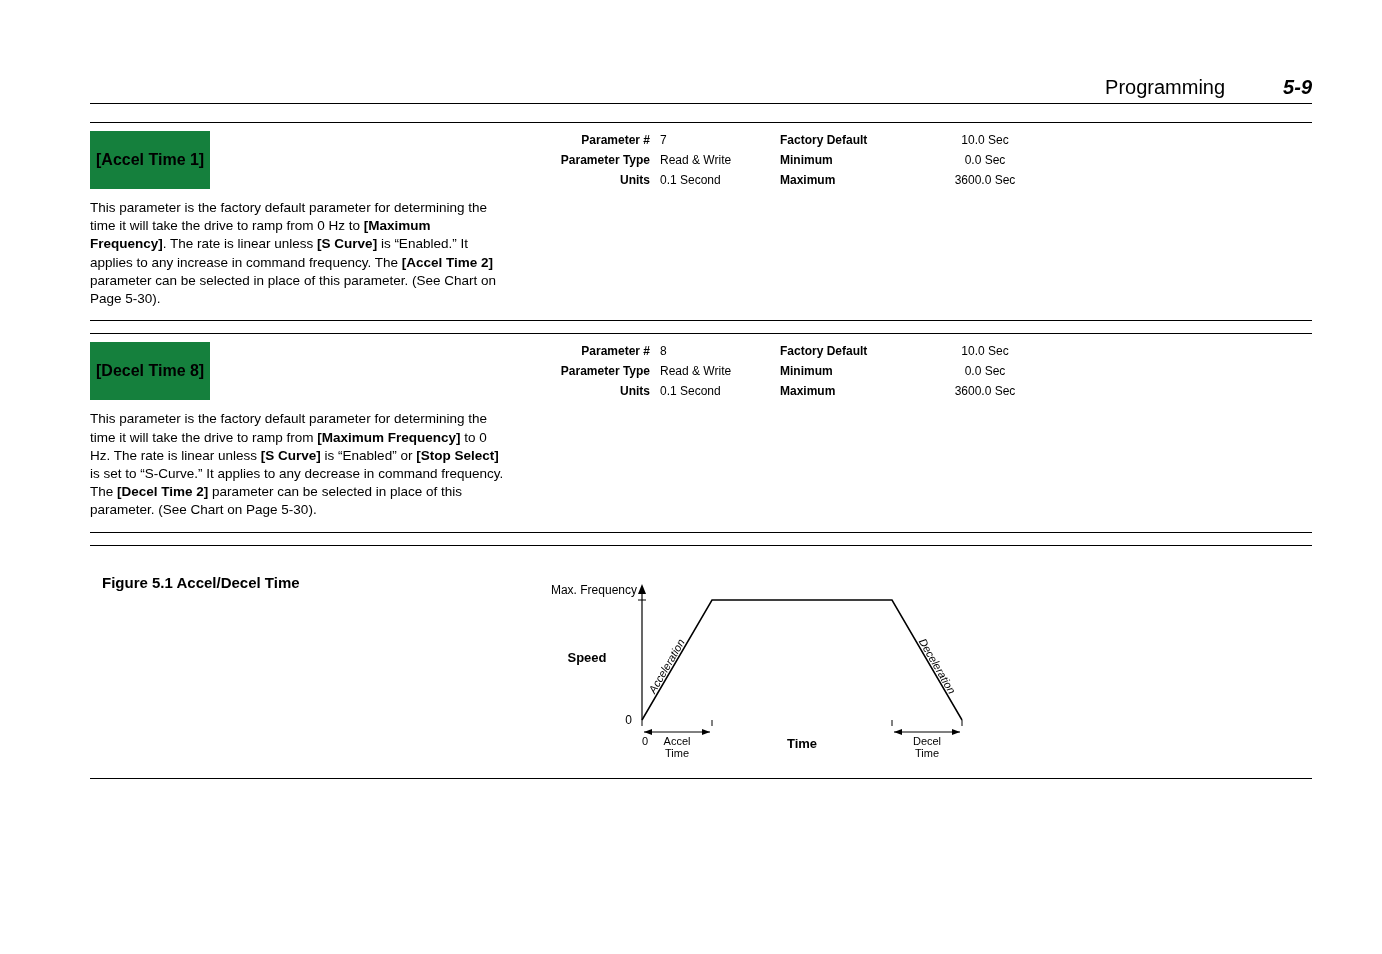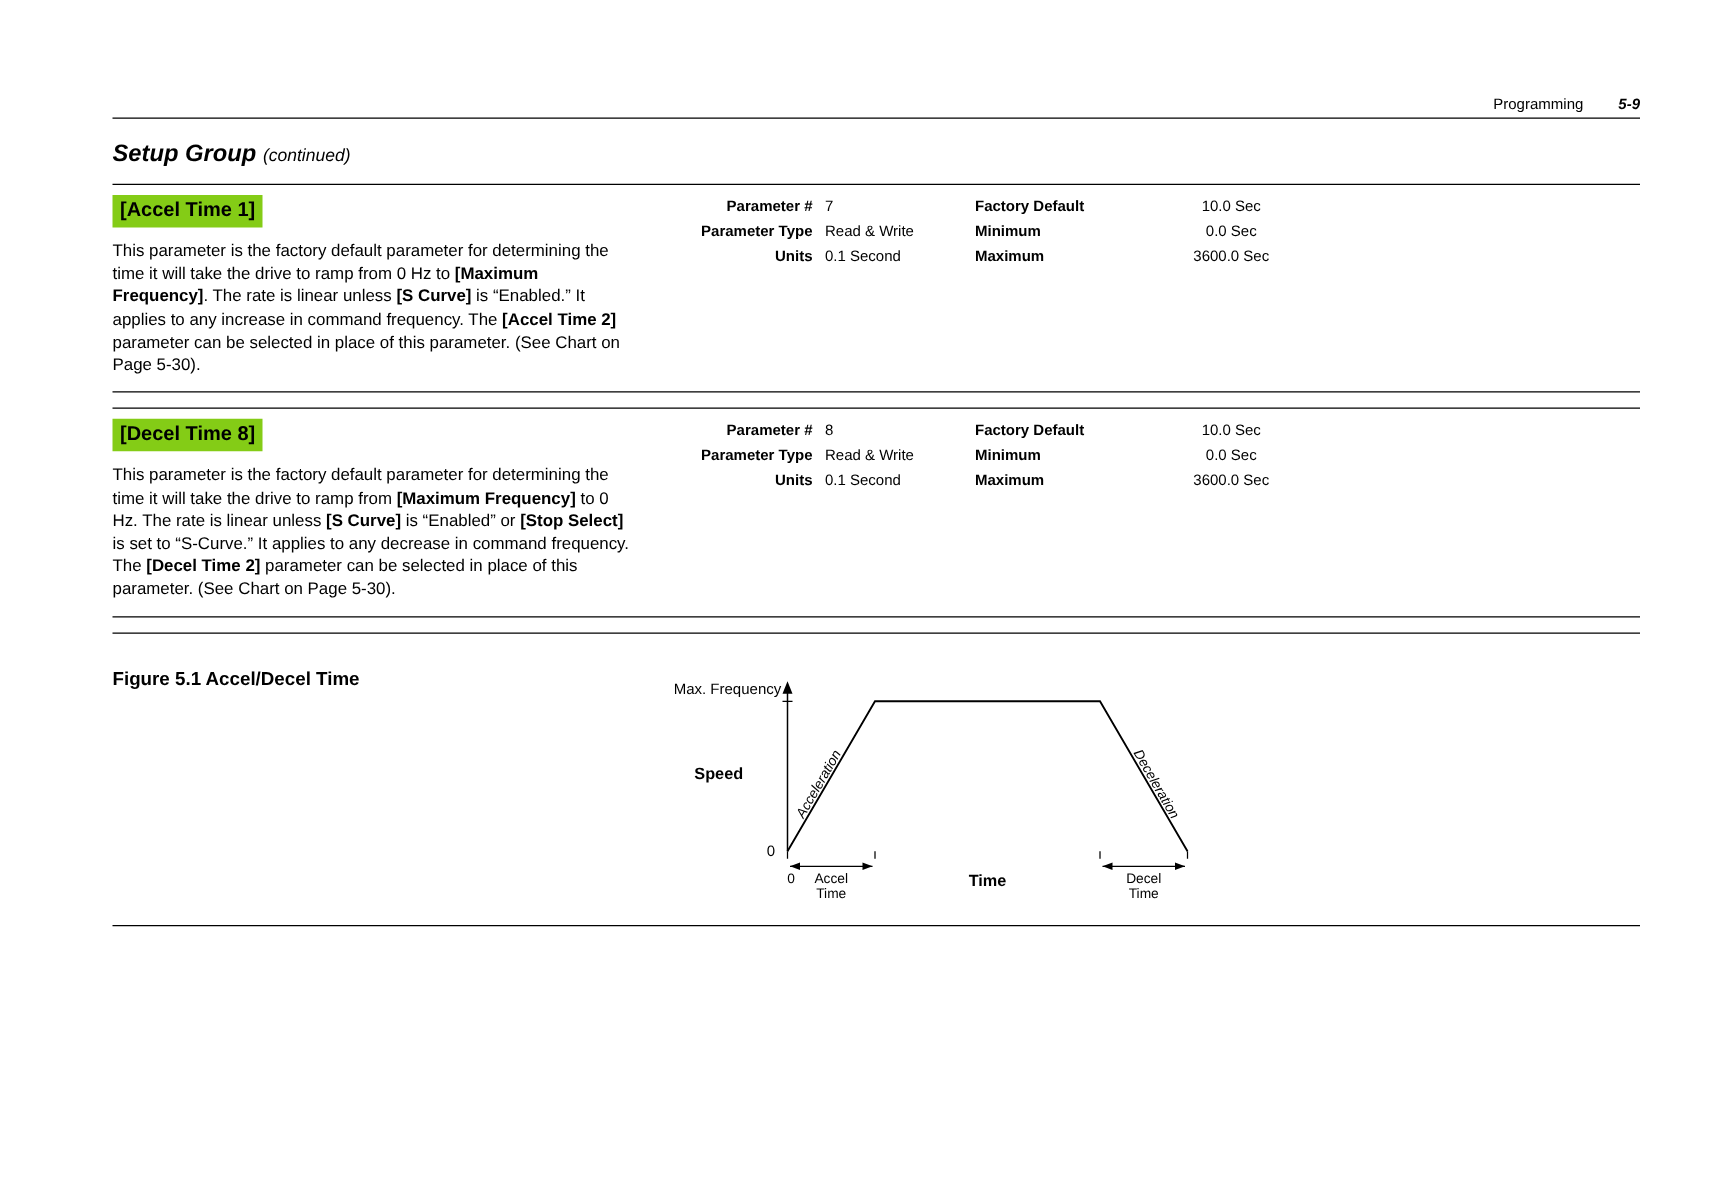--- a/index.html
+++ b/index.html
@@ -12,22 +12,22 @@
     height: 954px;
     box-sizing: border-box;
   }
   .page {
     padding: 32px 70px 0 90px;
   }
   .header-row {
     display: flex;
     justify-content: flex-end;
     align-items: baseline;
-    gap: 28px;
-    font-size: 12px;
+    gap: 58px;
+    font-size: 20px;
     margin-bottom: 4px;
   }
   .header-row .section-name {
     color: #000;
   }
   .header-row .page-num {
     font-weight: bold;
     font-style: italic;
     margin-top: 44px;
   }
@@ -54,22 +54,22 @@
     display: flex;
     margin-bottom: 12px;
   }
   .left-col {
     width: 420px;
     flex: 0 0 420px;
   }
   .param-name {
     font-weight: bold;
     font-size: 16px;
-    background: #84cc16;
-    padding: 4px 6px;
+    background: #15803d;
+    padding: 20px 6px;
     display: inline-block;
     margin-bottom: 10px;
   }
   .desc {
     font-size: 13.5px;
     line-height: 1.35;
   }
   .desc b { font-weight: bold; }
   .mid-col {
     flex: 1;
@@ -98,20 +98,21 @@
     font-weight: bold;
   }
   .kv-row .v2 {
     width: 110px;
     text-align: center;
   }
   .figure-row {
     display: flex;
     align-items: flex-start;
     padding-top: 6px;
+    margin-left: 12px;
   }
   .figure-caption {
     font-weight: bold;
     font-size: 15px;
     width: 420px;
     flex: 0 0 420px;
     padding-top: 4px;
   }
   .figure-svg {
     flex: 0 0 auto;
@@ -120,24 +121,20 @@
 </head>
 <body>
 
 <div class="page">
   <div class="header-row">
     <span class="section-name">Programming</span>
     <span class="page-num">5-9</span>
   </div>
   <hr class="header-rule">
 
-  <div class="group-title">
-    <span>Setup Group</span>
-    <span class="cont">(continued)</span>
-  </div>
 
   <div class="param-block">
     <div class="left-col">
       <div class="param-name">[Accel Time 1]</div>
       <div class="desc">This parameter is the factory default parameter for determining the time it will take the drive to ramp from 0 Hz to <b>[Maximum Frequency]</b>.   The rate is linear unless <b>[S Curve]</b> is “Enabled.”  It applies to any increase in command frequency. The <b>[Accel Time 2]</b> parameter can be selected in place of this parameter.  (See Chart on Page 5-30).</div>
     </div>
     <div class="mid-col">
       <div class="kv-row">
         <span class="k1">Parameter #</span>
         <span class="v1">7</span>

